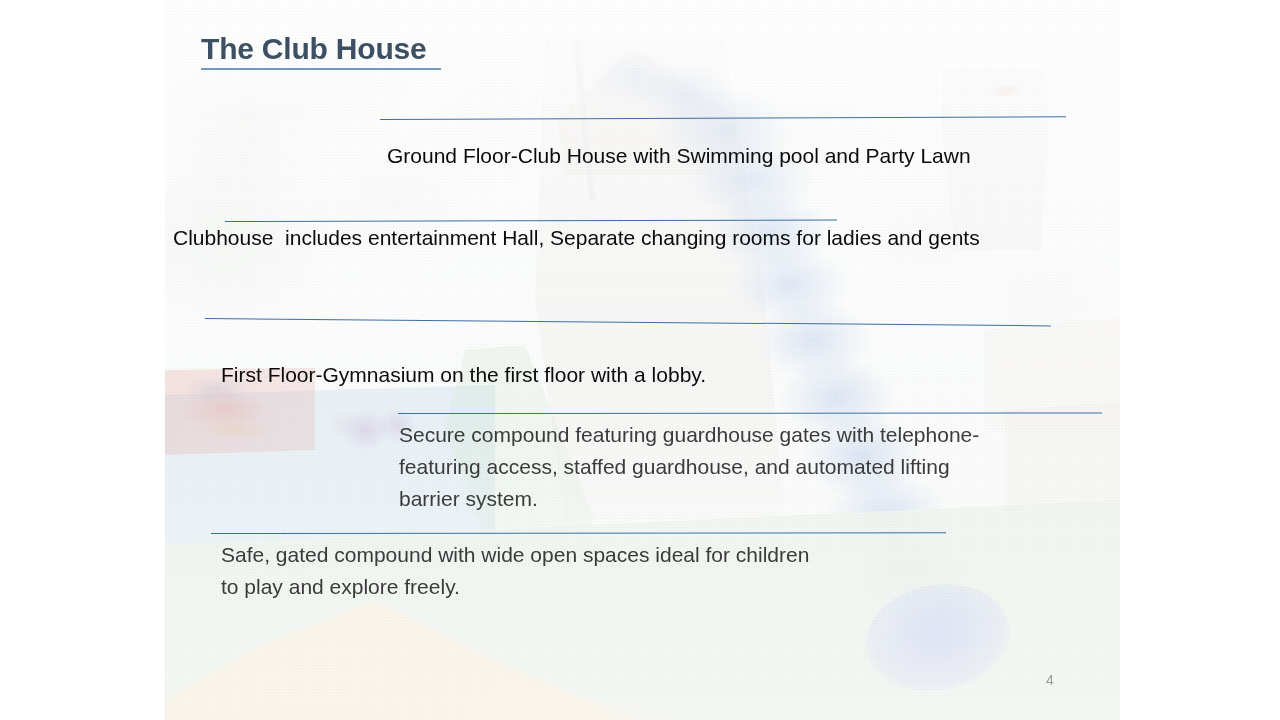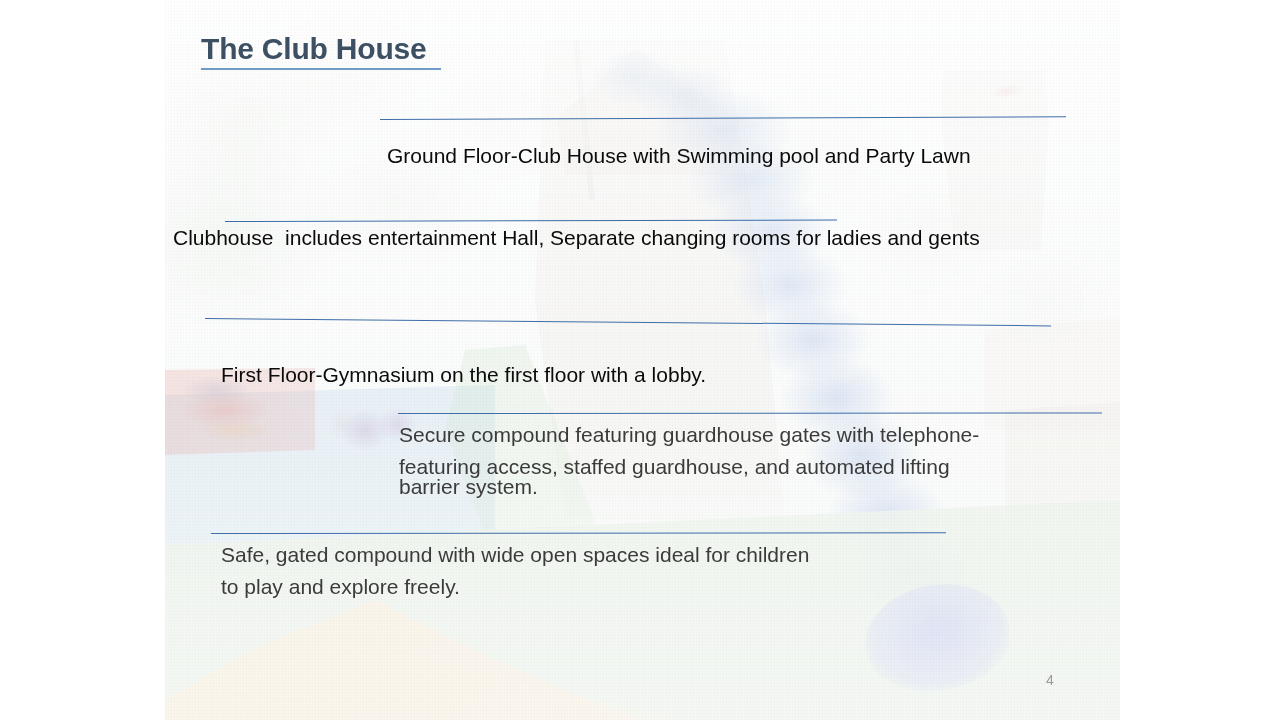--- a/index.html
+++ b/index.html
@@ -267,21 +267,21 @@
     <div class="body-line" style="left:173px; top:222px;">Clubhouse  includes entertainment Hall, Separate changing rooms for ladies and gents</div>
 
     <div class="divider" style="left:205px; top:318px; width:846px; transform:rotate(0.50deg);"></div>
 
     <div class="body-line" style="left:221px; top:327px;margin-top:32px;">First Floor-Gymnasium on the first floor with a lobby.</div>
 
     <div class="divider" style="left:398px; top:413px; width:704px; transform:rotate(-0.05deg);"></div>
 
     <div class="body-line soft" style="left:399px; top:419px;">Secure compound featuring guardhouse gates with telephone-</div>
     <div class="body-line soft" style="left:399px; top:451px;">featuring access, staffed guardhouse, and automated lifting</div>
-    <div class="body-line soft" style="left:399px; top:471px;text-align:right;">barrier system.</div>
+    <div class="body-line soft" style="left:399px; top:483px;text-align:right;">barrier system.</div>
 
     <div class="divider" style="left:211px; top:533px; width:735px; transform:rotate(-0.05deg);"></div>
 
     <div class="body-line soft" style="left:221px; top:571px;">to play and explore freely.</div>
     <div class="body-line soft" style="left:221px; top:539px;">Safe, gated compound with wide open spaces ideal for children</div>
 
     <div class="page-num">4</div>
   </div>
 </div>
 

